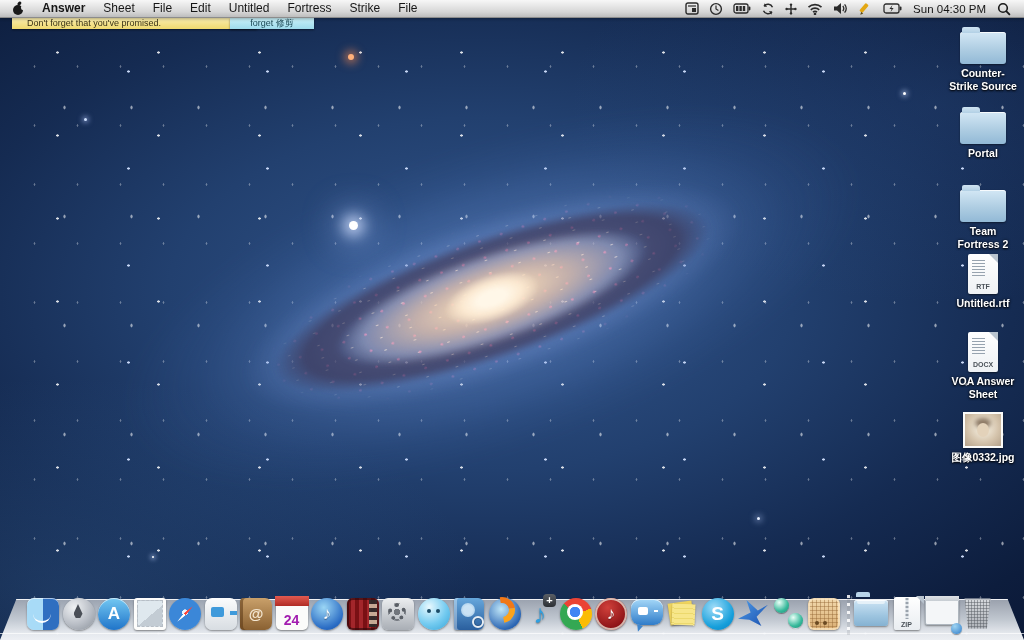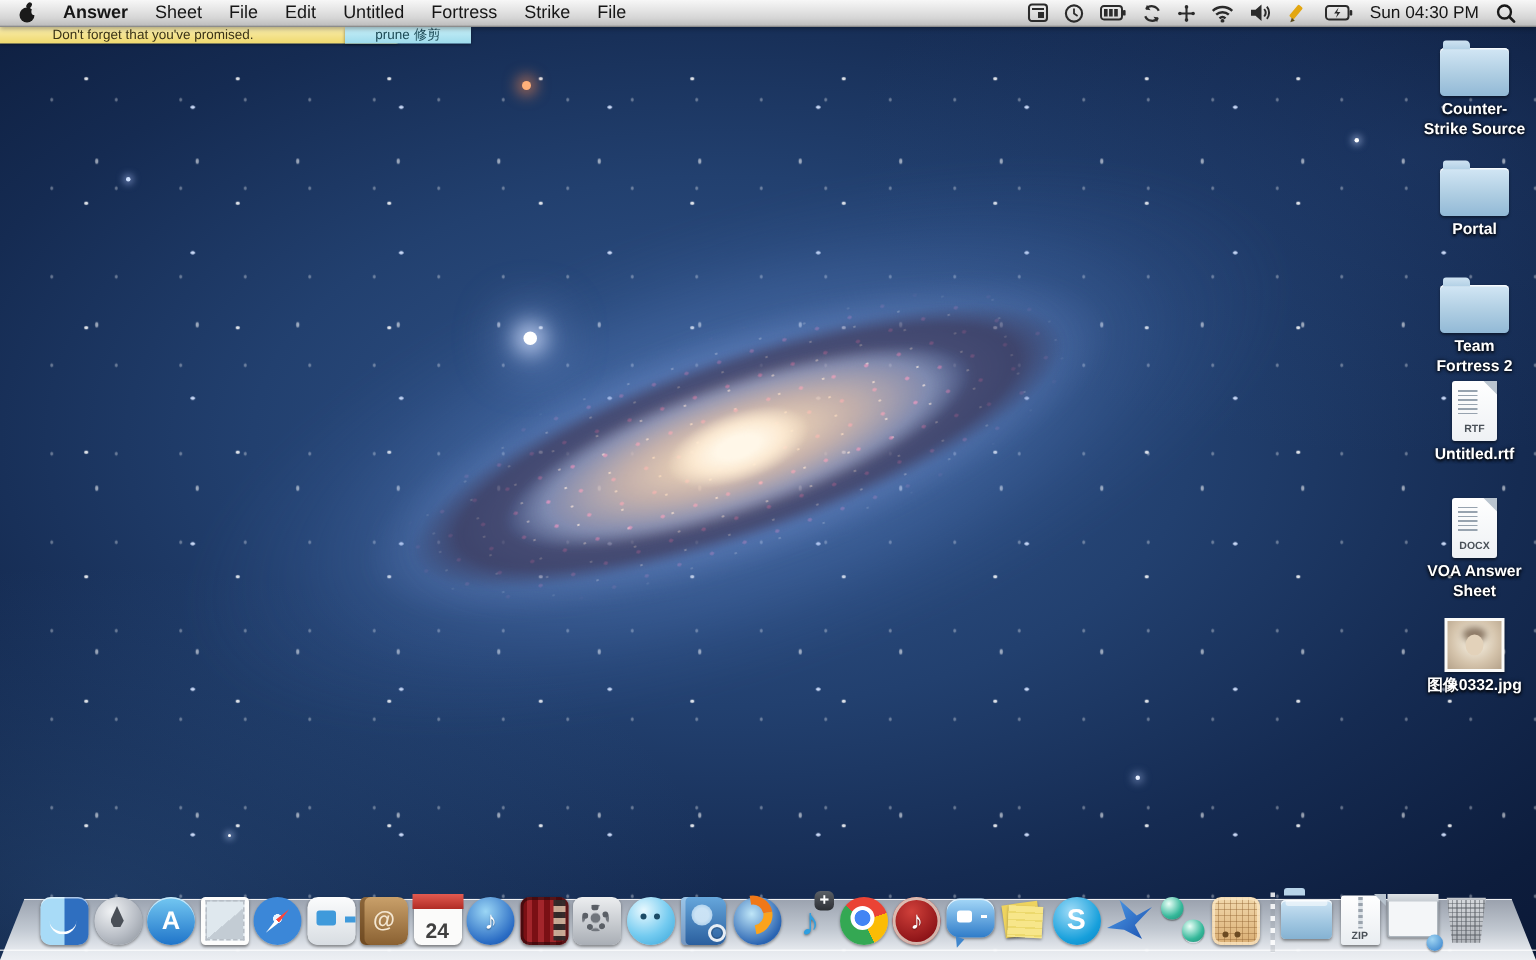--- a/index.html
+++ b/index.html
@@ -57,22 +57,22 @@
   .m-item{padding:0 9px;line-height:17px;height:17px;white-space:nowrap;}
   .m-app{font-weight:bold;}
   .m-spacer{flex:1;}
   .st-ic{display:flex;align-items:center;height:17px;padding:0 5px;}
   .st-ic svg{display:block;}
   .m-clock{padding:0 6px;white-space:nowrap;font-size:11.5px;}
 
   
   .note{position:absolute;top:18px;height:11px;z-index:25;font-size:9px;line-height:11px;
     box-shadow:0 1px 2px rgba(0,0,0,.45);overflow:hidden;white-space:nowrap;}
-  .note-yellow{left:0;width:229px;background:linear-gradient(#f9edb0,#efd96e);
-    color:#3a3317;padding-left:35px;border-right:1px solid #cdbd52;}
+  .note-yellow{left:12px;width:229px;background:linear-gradient(#f9edb0,#efd96e);
+    color:#3a3317;padding-left:15px;border-right:1px solid #cdbd52;}
   .note-cyan{left:230px;width:84px;background:linear-gradient(#c9f0f8,#9edbec);
     color:#1d4a56;text-align:center;}
 
   
   .dicon{position:absolute;left:936px;width:94px;text-align:center;z-index:10;cursor:default;}
   .dicon .lbl{margin-top:3px;font-size:10.5px;font-weight:bold;color:#fff;line-height:1.25;
     text-shadow:0 1px 2px rgba(0,0,0,.95),0 0 3px rgba(0,0,0,.7);white-space:pre-line;}
   .ig{margin:0 auto;position:relative;}
   .ig-folder{width:46px;height:32px;border-radius:3px;margin-top:6px;
     background:linear-gradient(180deg,#d3e7f5 0%,#aecde2 55%,#92b9d6 100%);
@@ -126,21 +126,21 @@
     background:linear-gradient(#ff4438 0 50%, #fff 50%);clip-path:polygon(50% 0,100% 50%,50% 100%,0 50%);}
   .ic-facetime{background:linear-gradient(#fbfcfd,#d8dde2);border-radius:7px;box-shadow:0 1px 2px rgba(0,0,0,.4);}
   .ic-facetime::after{content:"";position:absolute;left:7px;top:11px;width:13px;height:10px;border-radius:2px;
     background:#3f9adb;box-shadow:16px 1px 0 -3px #3f9adb;clip-path:none;}
   .ic-facetime::before{content:"";position:absolute;left:20px;top:12px;border-style:solid;border-width:4px 0 4px 6px;
     border-color:transparent transparent transparent transparent;}
   .ic-contacts{background:linear-gradient(#c9a06a,#8a6132);border-radius:4px 7px 7px 4px;
     box-shadow:inset 3px 0 0 rgba(90,55,20,.55),0 1px 2px rgba(0,0,0,.4);
     display:flex;align-items:center;justify-content:center;color:#f4e7d2;font-size:15px;font-weight:bold;}
   .ic-ical{background:#fbfbfa;border-radius:5px;box-shadow:0 1px 2px rgba(0,0,0,.45);overflow:hidden;
-    display:flex;align-items:flex-end;justify-content:center;color:#404040;font-size:14px;font-weight:bold;line-height:20px;}
+    display:flex;align-items:flex-end;justify-content:center;color:#a21caf;font-size:14px;font-weight:bold;line-height:20px;}
   .ic-ical::before{content:"";position:absolute;left:0;top:0;right:0;height:10px;
     background:linear-gradient(#e25a50,#b02c25);}
   .ic-itunes{background:radial-gradient(circle at 40% 30%, #9bd6f5, #2a6cc4 70%, #1a4f9e);box-shadow:0 1px 2px rgba(0,0,0,.4);
     display:flex;align-items:center;justify-content:center;}
   .note-glyph{color:#fff;font-size:17px;line-height:1;text-shadow:0 1px 1px rgba(0,0,0,.4);}
   .ic-photobooth{border-radius:6px;box-shadow:inset 0 0 0 2px rgba(40,8,10,.6),0 1px 2px rgba(0,0,0,.45);
     background:repeating-linear-gradient(90deg,#7a1014 0 4px,#a3262b 4px 8px);}
   .ic-photobooth::after{content:"";position:absolute;right:3px;top:4px;bottom:4px;width:8px;
     background:repeating-linear-gradient(#2b2b2b 0 4px,#cdb9a2 4px 8px);opacity:.9;}
   .ic-sysprefs{background:linear-gradient(#eceef0,#a9aeb5);border-radius:6px;box-shadow:0 1px 2px rgba(0,0,0,.4);}
@@ -344,21 +344,21 @@
           <circle cx="6" cy="6" r="4.3" fill="none" stroke="#1a1a1a" stroke-width="1.6"></circle>
           <path d="M9.2 9.2l3.2 3.2" stroke="#1a1a1a" stroke-width="1.8" stroke-linecap="round"></path>
         </svg>
     </div>
   </div>
 
   <div class="note note-yellow">
     <span>Don't forget that you've promised.</span>
   </div>
   <div class="note note-cyan">
-    <span>prune 修剪</span>
+    <span>forget 修剪</span>
   </div>
 
   <div class="dicon" style="top:26px">
     <div class="ig ig-folder"></div>
     <div class="lbl">Counter-
 Strike Source</div>
   </div>
   <div class="dicon" style="top:106px">
     <div class="ig ig-folder"></div>
     <div class="lbl">Portal</div>

